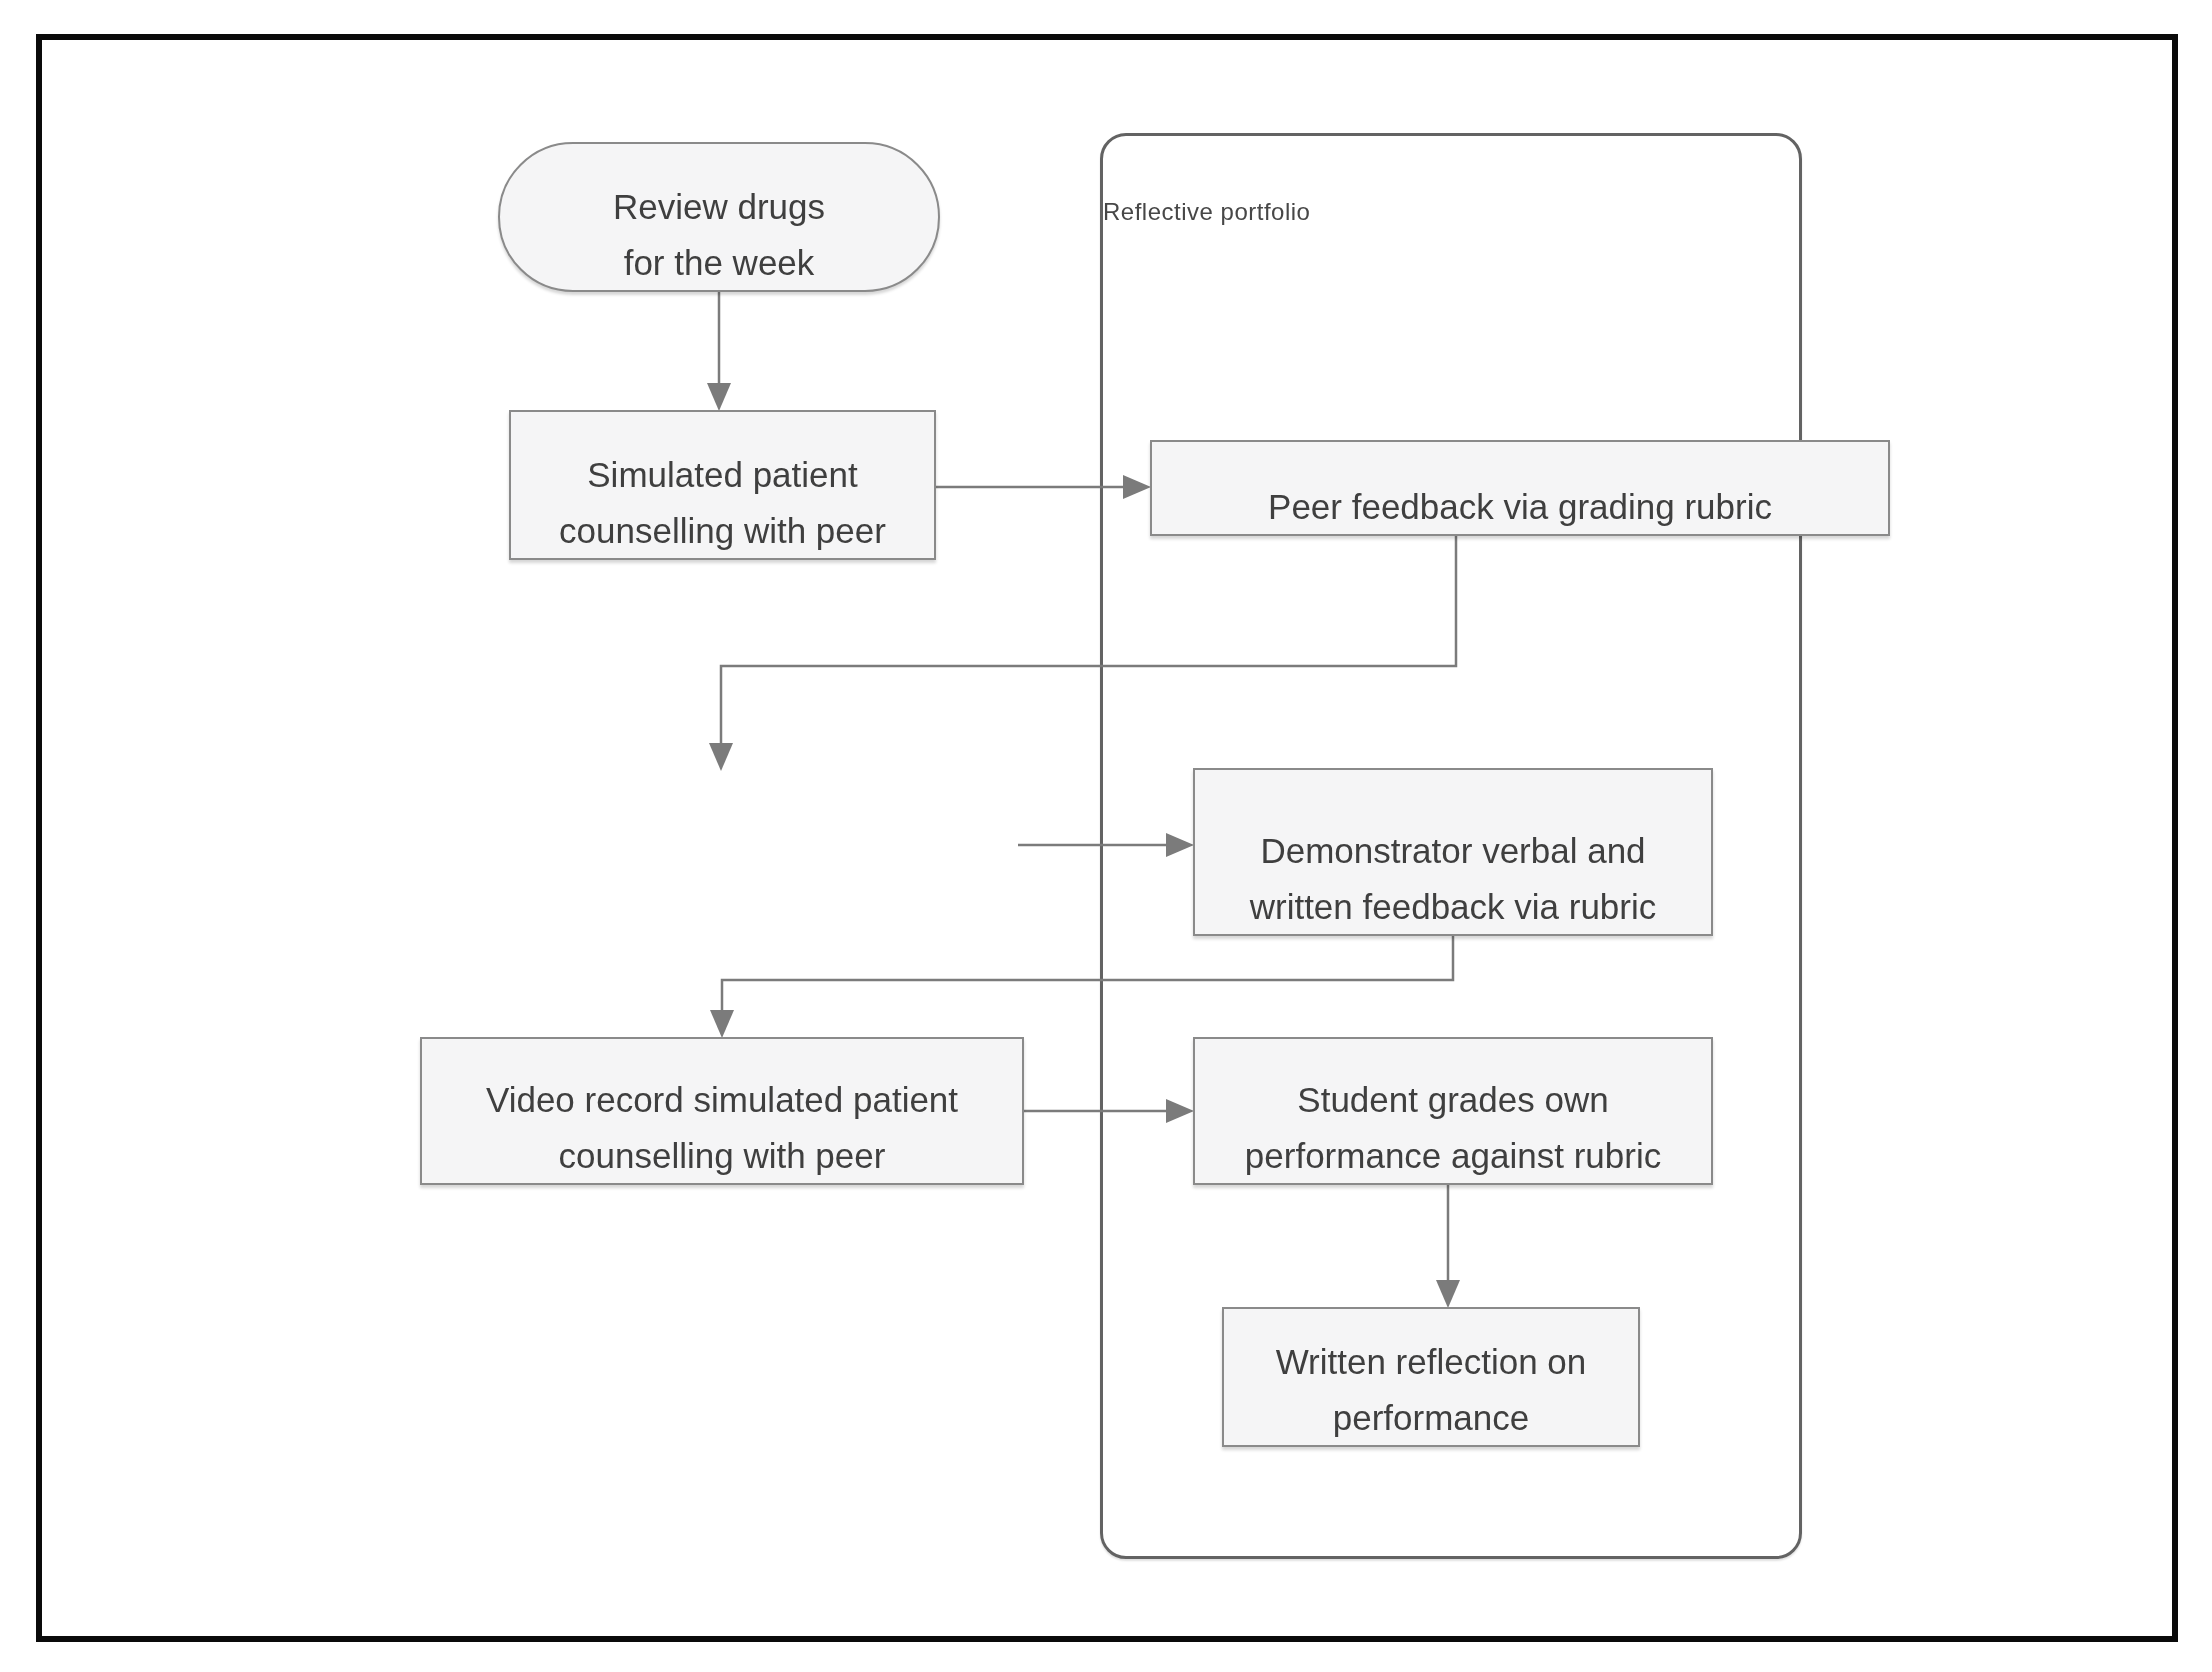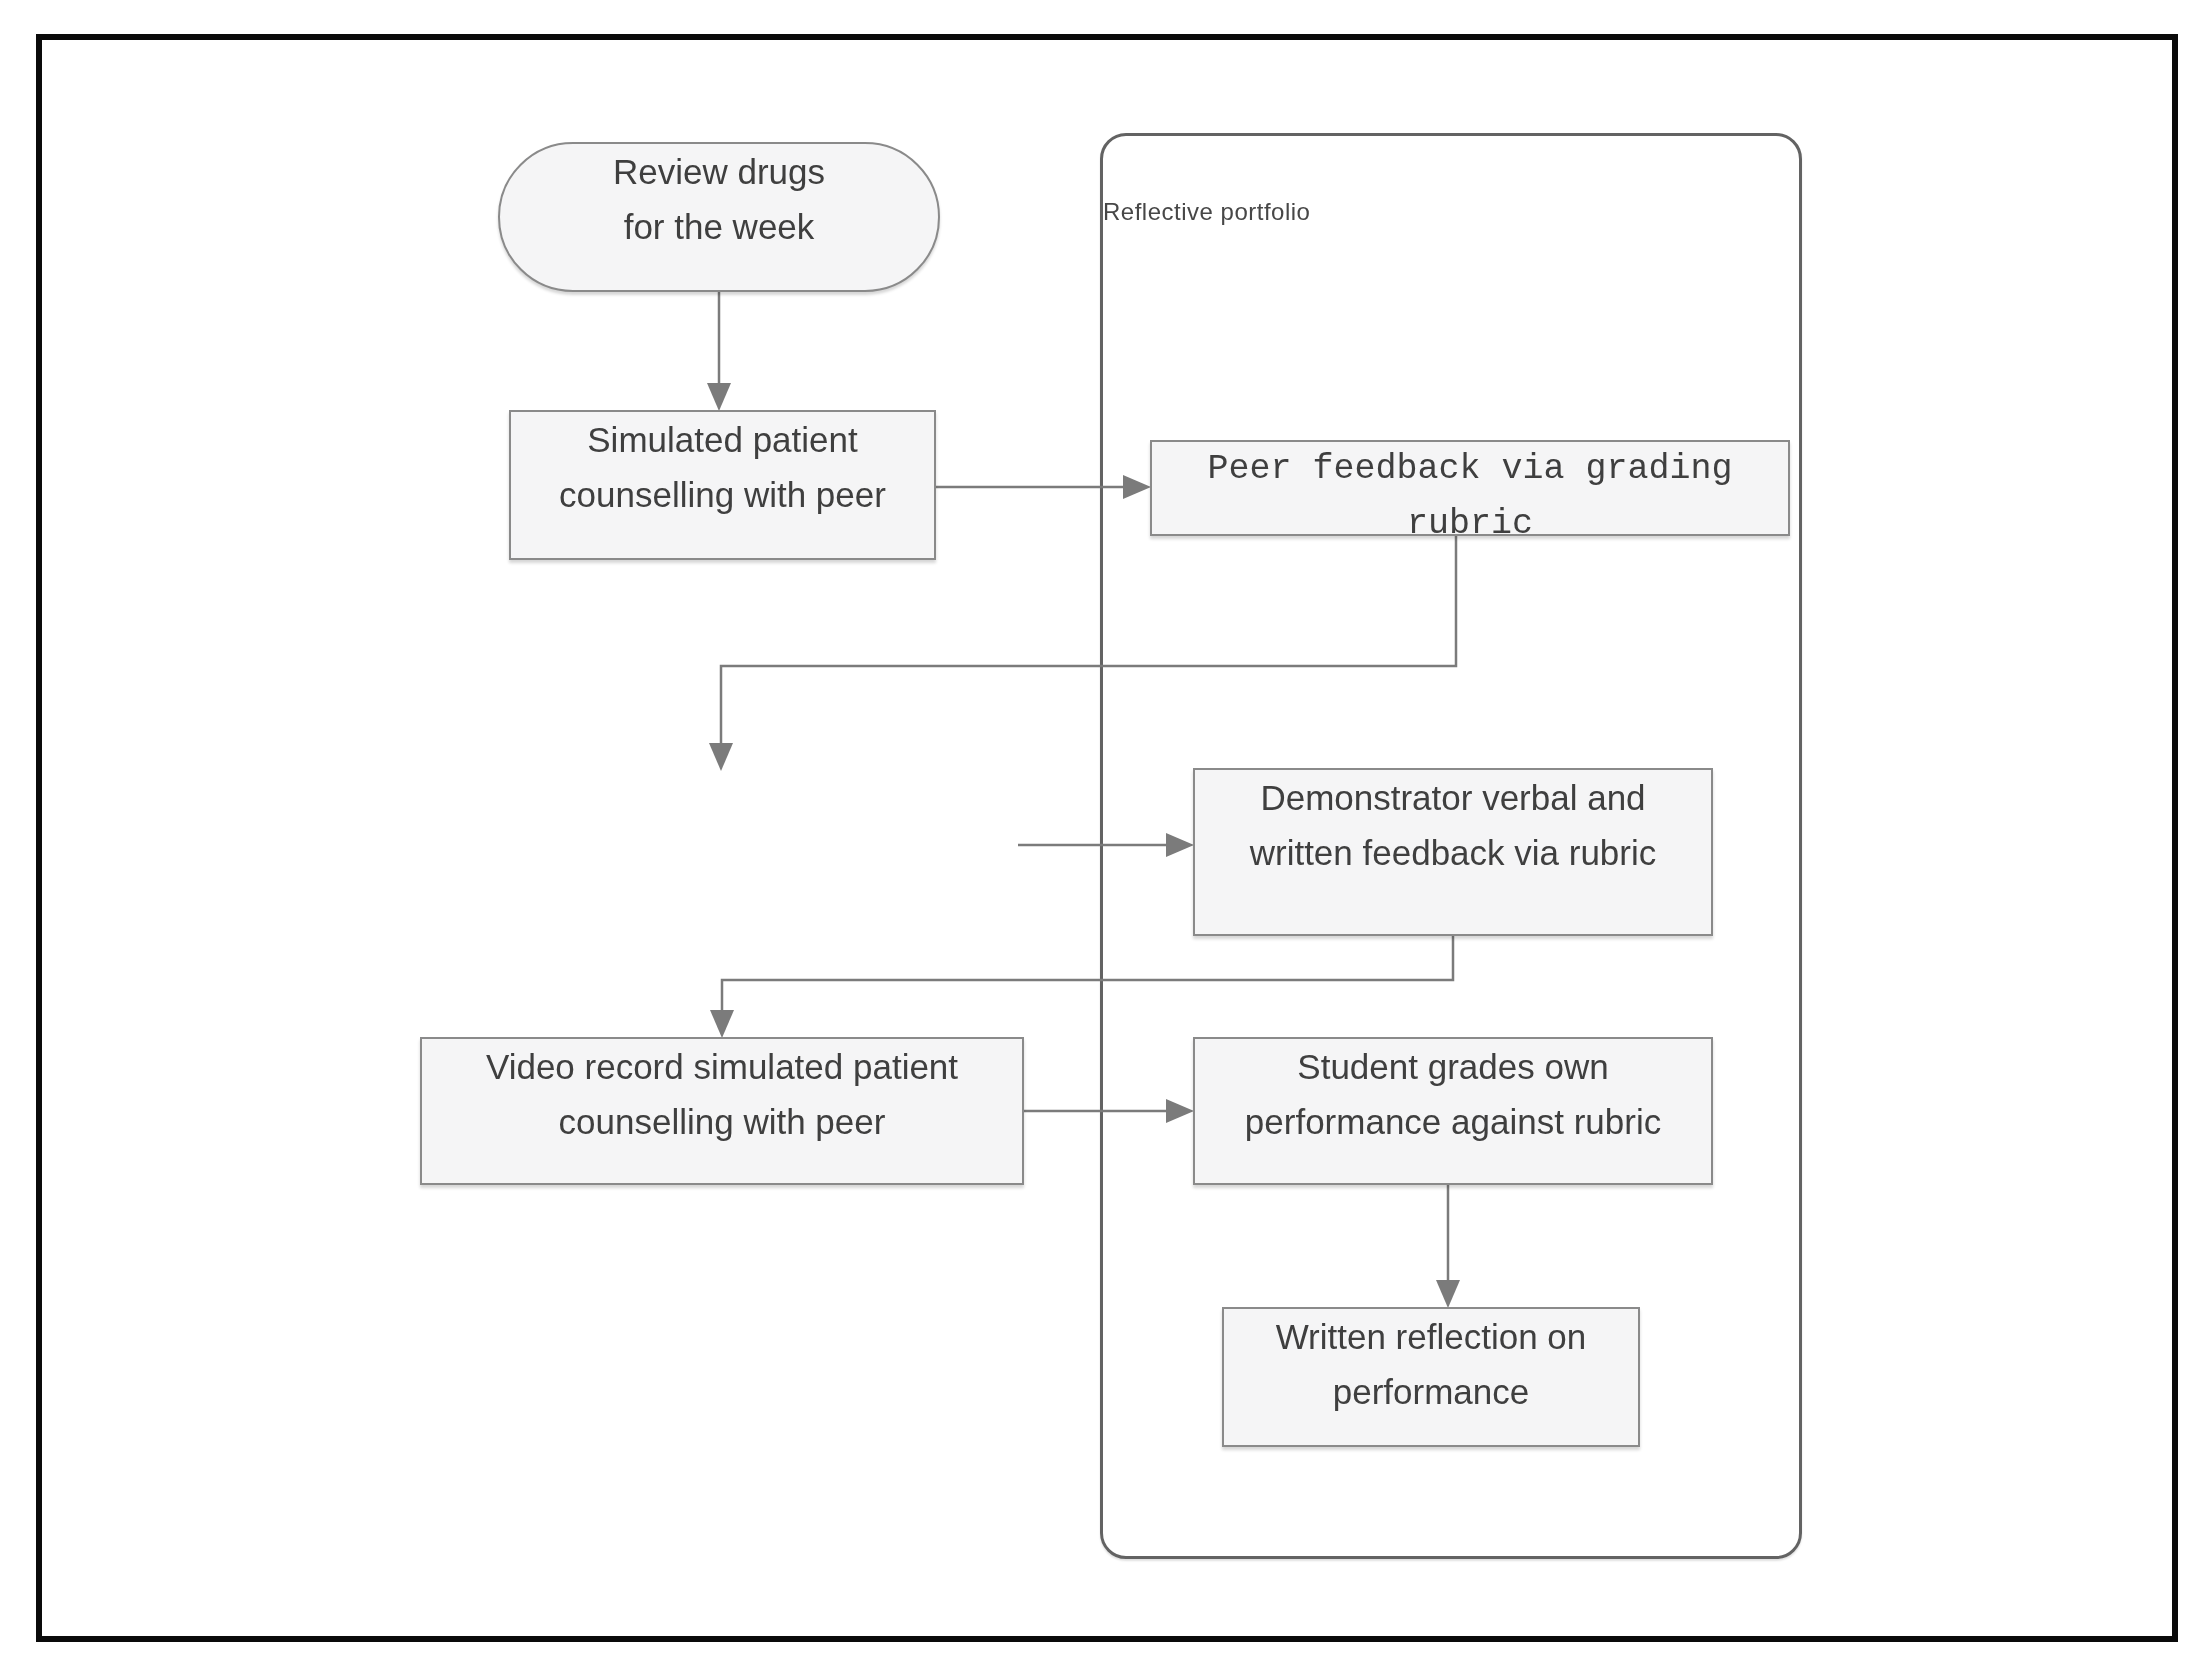--- a/index.html
+++ b/index.html
@@ -53,37 +53,37 @@
     height: 1672px;
     pointer-events: none;
   }
   .node {
     position: absolute;
     box-sizing: border-box;
     background: #f5f5f6;
     border: 2px solid #8a8a8a;
     color: #3f3f3f;
     display: flex;
-    align-items: flex-start;
+    align-items: flex-end;
     justify-content: center;
     text-align: center;
     font-size: 35px;
     line-height: 1.58;
     box-shadow: 0 3px 3px rgba(0,0,0,0.16);
   }
   .node-label {
     white-space: pre-line;
     padding: 0 12px;
   }
   .stadium {
     border-radius: 76px;
   }
   #node-review          { left: 498px;  top: 142px;  width: 442px; height: 150px; }
   #node-sim-peer        { left: 509px;  top: 410px;  width: 427px; height: 150px; }
-  #node-peer-feedback   { left: 1150px; top: 440px;  width: 640px; height: 96px; font-family: Liberation Mono, monospace;  }
+  #node-peer-feedback   { left: 1150px; top: 440px;  width: 740px; height: 96px;  }
   #node-sim-demo        { left: 431px;  top: 770px;  width: 587px; height: 155px; }
   #node-demo-feedback   { left: 1193px; top: 768px;  width: 520px; height: 168px; }
   #node-video-record    { left: 420px;  top: 1037px; width: 604px; height: 148px; }
   #node-student-grades  { left: 1193px; top: 1037px; width: 520px; height: 148px; }
   #node-written-reflect { left: 1222px; top: 1307px; width: 418px; height: 140px; }
 </style>
 </head>
 <body>
 
 <div id="canvas">

